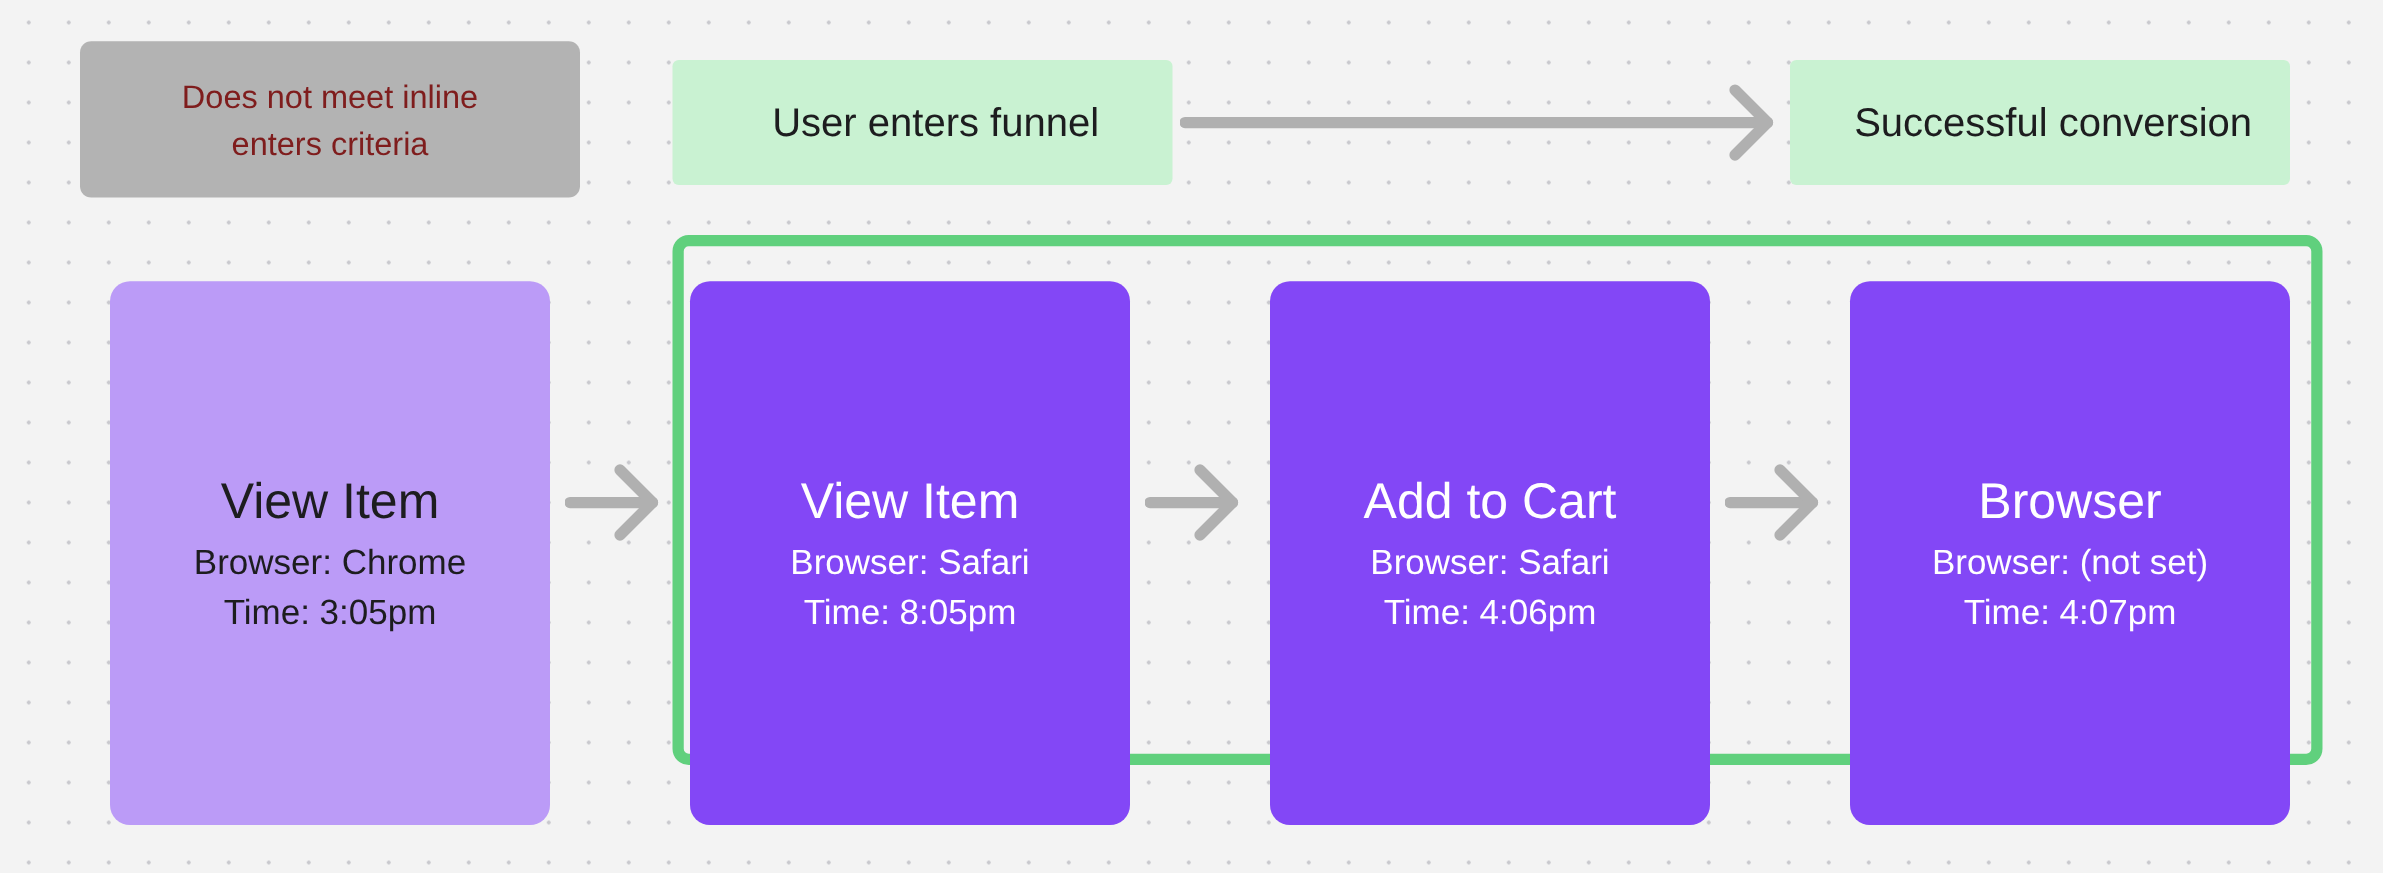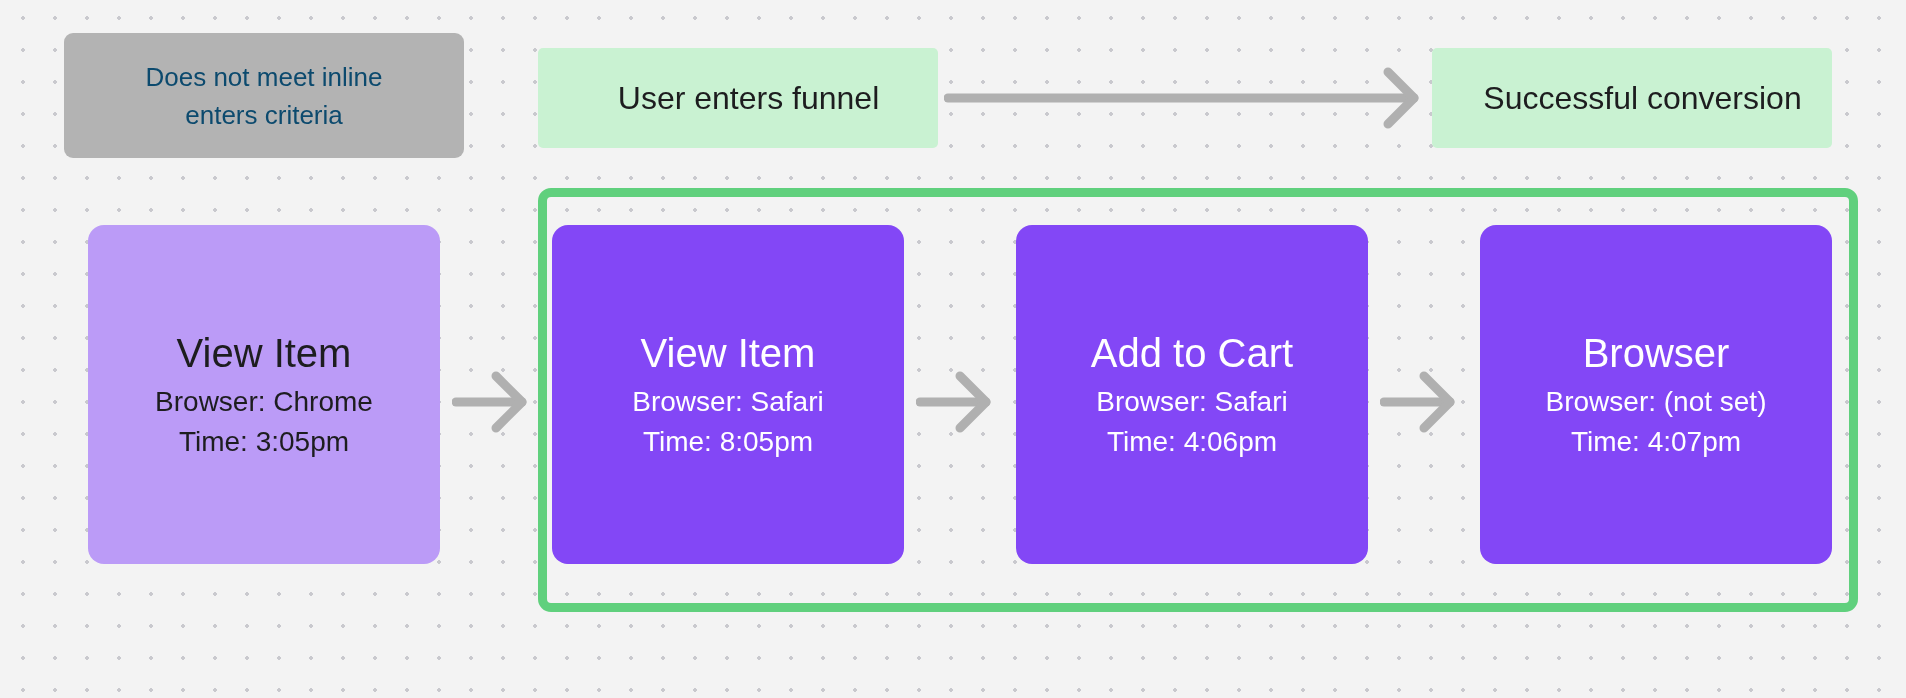--- a/index.html
+++ b/index.html
@@ -38,21 +38,21 @@
   }
 
   
   .note-excluded {
     left: 64px;
     top: 33px;
     width: 400px;
     height: 125px;
     background-color: #b3b3b3;
     border-radius: 9px;
-    color: #0c4a6e;
+    color: #7f1d1d;
     font-size: 26px;
     line-height: 38px;
     padding: 0 26px;
   }
 
   
   .note-green {
     background-color: #c9f2d2;
     border-radius: 5px;
     color: #1d1d1f;
@@ -90,21 +90,21 @@
     height: 424px;
     box-sizing: border-box;
     border: 9px solid #60d07d;
     border-radius: 13px;
     background: transparent;
   }
 
   
   .step-card {
     width: 352px;
-    height: 339px;
+    height: 435px;
     border-radius: 16px;
     top: 225px;
     padding: 12px 10px;
   }
   .step-card.excluded-step {
     background-color: #bb9bf7;
     color: #1d1d1f;
     left: 88px;
   }
   .step-card.in-funnel {

